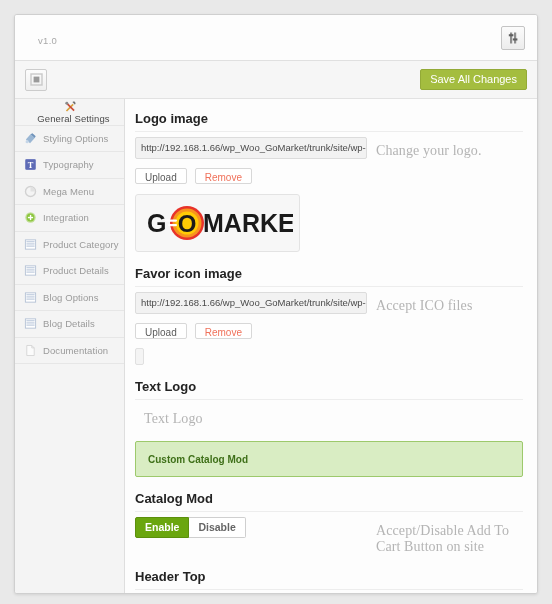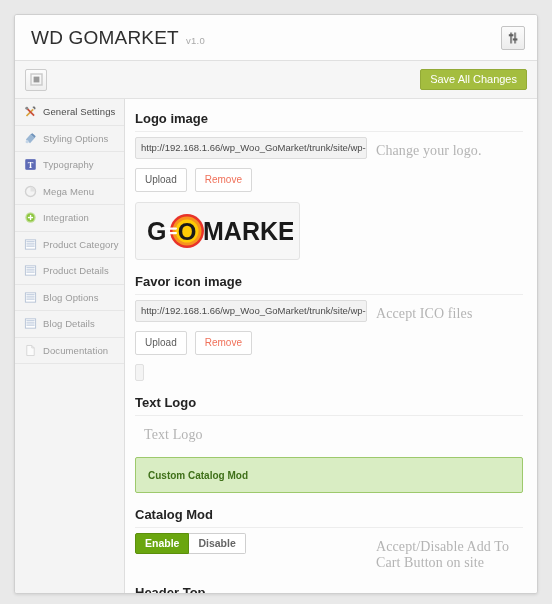--- a/index.html
+++ b/index.html
@@ -98,21 +98,21 @@
   .nav-item {
     height: 26.5px;
     display: flex; align-items: center;
     padding-left: 8px;
     border-bottom: 1px solid #e6e6e6;
     font-size: 9.5px;
     color: #9a9a9a;
     letter-spacing: .1px;
     cursor: pointer;
   }
-  .nav-item.active { color: #4b4b4b; background: #f4f4f4; }
+  .nav-item.active { color: #4b4b4b; background: #f4f4f4; flex-direction: column; }
   .nav-ico {
     width: 14px; height: 14px;
     margin-right: 6px;
     flex: 0 0 14px;
     display: flex; align-items: center; justify-content: center;
   }
   .nav-label { white-space: nowrap; overflow: hidden; }
 
   
   .main {
@@ -147,21 +147,21 @@
     font-size: 9.5px;
     color: #4a4a4a;
     padding: 0 5px;
     line-height: 20px;
     white-space: nowrap;
     overflow: hidden;
     font-family: "Liberation Sans", sans-serif;
   }
   .btnrow { display: flex; gap: 8px; margin-top: 9px; }
   .smallbtn {
-    height: 24px;
+    height: 16px;
     padding: 0 9px;
     background: #ffffff;
     border: 1px solid #d8d8d8;
     border-radius: 2px;
     font-size: 10px;
     line-height: 18px;
     color: #5b5b5b;
     cursor: pointer;
   }
   .smallbtn.danger { color: #f0715a; }
@@ -219,21 +219,20 @@
   .blk { margin-top: 14px; }
   .blk-first { margin-top: 0; }
 </style>
 </head>
 <body>
 
 <div class="page">
   <div class="panel">
 
     <div class="hdr">
-      <div class="hdr-title">WD GOMARKET</div>
       <div class="hdr-ver">v1.0</div>
       <div class="hdr-spacer"></div>
       <div class="hdr-icon-btn">
         <svg width="14" height="14" viewBox="0 0 14 14">
           <rect x="4" y="1.5" width="2.2" height="11" fill="#8d8d8d"></rect>
           <rect x="8" y="1.5" width="2.2" height="11" fill="#8d8d8d"></rect>
           <rect x="2.8" y="3.2" width="4.6" height="2.1" fill="#5f5f5f"></rect>
           <rect x="6.8" y="7.4" width="4.6" height="2.1" fill="#5f5f5f"></rect>
         </svg>
       </div>

